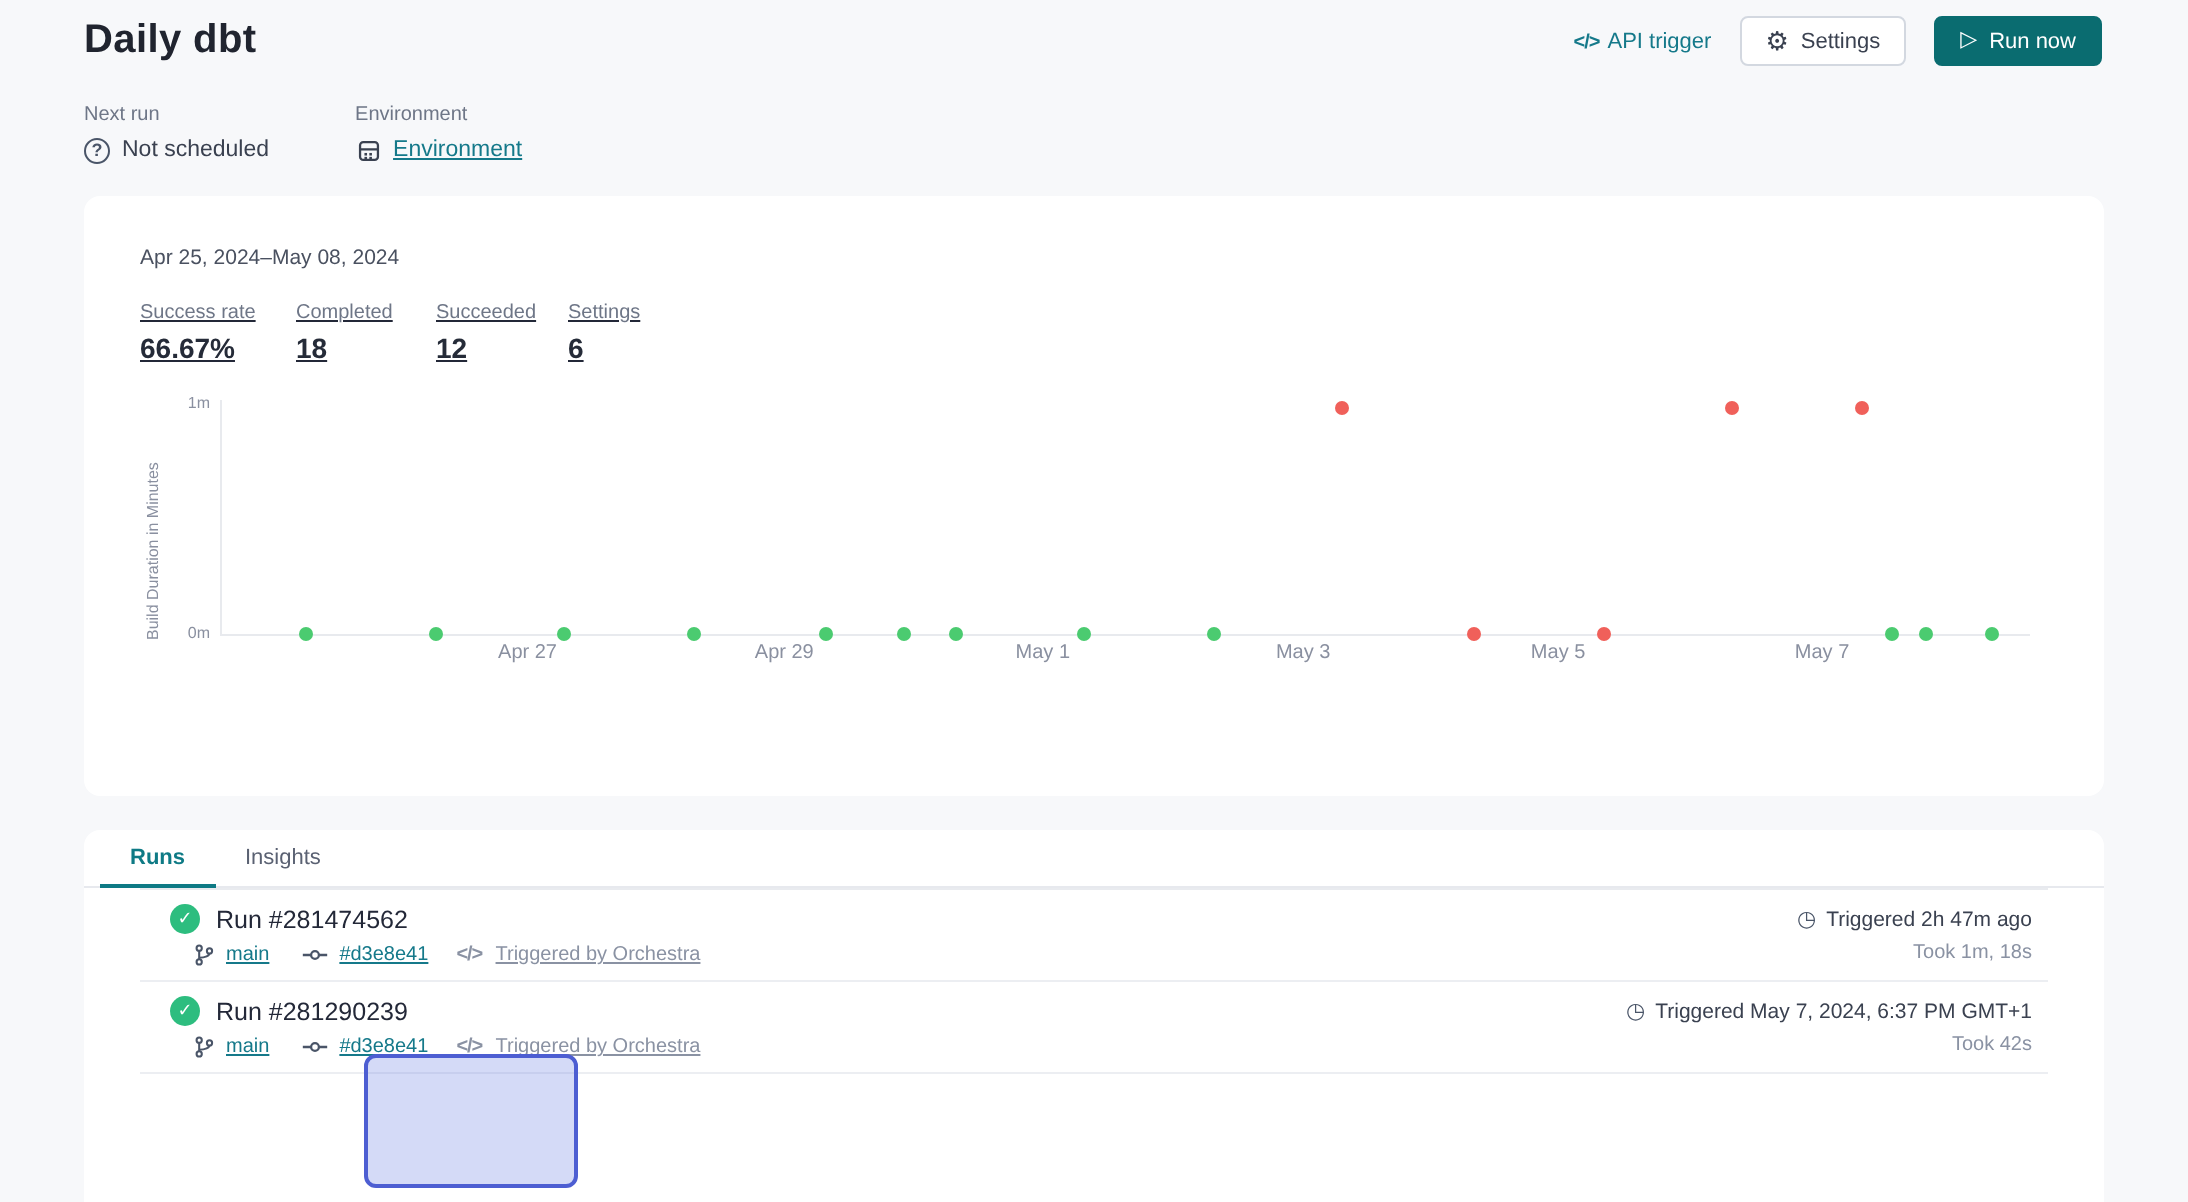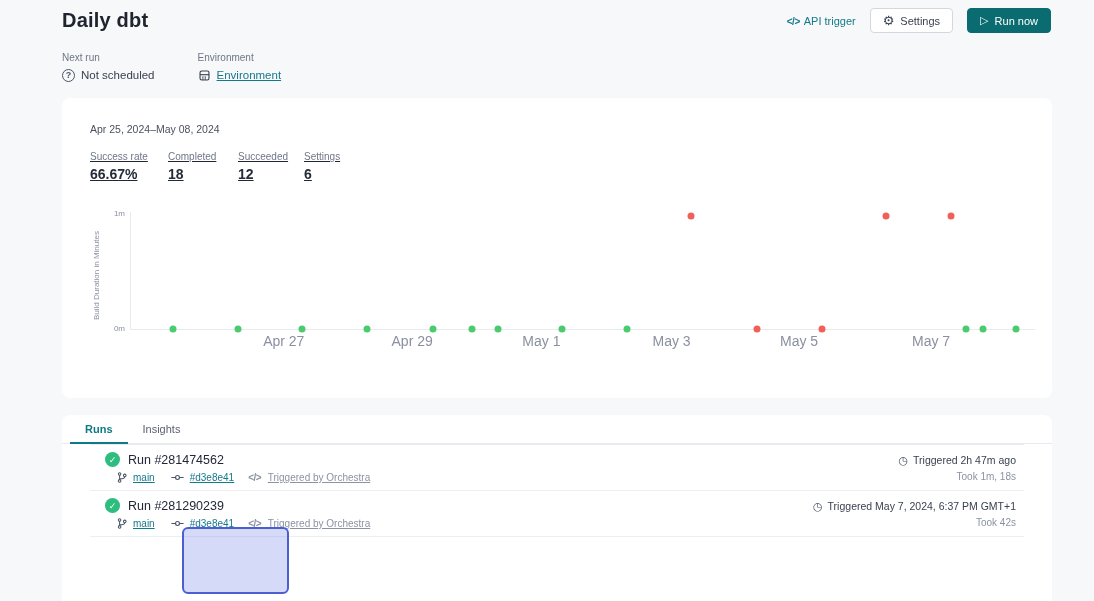--- a/index.html
+++ b/index.html
@@ -2,21 +2,20 @@
 <html><head>
 <meta charset="utf-8">
 <style>
   * { margin:0; padding:0; box-sizing:border-box; }
   html,body { background:#eef0f3; }
   .page {
     position:relative; width:1094px; height:601px; overflow:hidden;
     background:#f7f8fa;
     font-family:"Liberation Sans","DejaVu Sans",sans-serif;
     color:#232838;
-    padding-left:20px;
   }
   
   .hdr { display:flex; justify-content:space-between; align-items:center;
          padding:3px 43px 0 42px; height:38px; }
   .hdr h1 { font-size:20px; font-weight:700; color:#20242f; letter-spacing:.2px; }
   .hdr-actions { display:flex; align-items:center; gap:14px; }
   .link-teal { color:#15798a; font-size:11px; text-decoration:none; cursor:pointer; }
   .code-glyph { font-weight:700; font-size:10px; letter-spacing:-.5px; margin-right:4px; }
   .btn { display:inline-flex; align-items:center; gap:6px; font-size:11px;
          border-radius:4px; padding:5px 12px; height:25px; cursor:pointer;
@@ -43,26 +42,26 @@
   .stats { display:flex; margin-top:16px;text-decoration:underline; }
   .stat { display:flex; flex-direction:column; gap:4px; }
   .stat:nth-child(1){ width:78px; } .stat:nth-child(2){ width:70px; } .stat:nth-child(3){ width:66px; }
   .stat-label { font-size:10px; color:#6e7687; }
   .stat-value { font-size:14px; font-weight:700; color:#252b38; }
   
   .chart { position:relative; margin-top:16px; height:145px; }
   .ylabel { position:absolute; left:2px; top:4px; height:118px; display:flex; align-items:center;
             writing-mode:vertical-rl; transform:rotate(180deg);
             font-size:8px; color:#8a90a0; }
-  .plot { position:absolute; left:40px; top:14px; width:905px; height:118px;
+  .plot { position:absolute; left:40px; top:2px; width:905px; height:118px;
           border-left:1px solid #e8eaee; border-bottom:1px solid #e8eaee;text-align:right; }
   .ytick { position:absolute; font-size:8px; color:#8a90a0; right:100%; margin-right:6px; }
   .ytick-top { top:-3px; } .ytick-bottom { bottom:-4px; }
   .xtick { position:absolute; top:100%; margin-top:4px; transform:translateX(-50%);
-           font-size:14px; color:#8a90a0; white-space:nowrap; }
+           font-size:10px; color:#8a90a0; white-space:nowrap; }
   .dot { position:absolute; width:7px; height:7px; border-radius:50%;
          transform:translate(-50%,50%); cursor:pointer; }
   
   .card-runs { margin-top:17px; height:220px; border-radius:8px 8px 0 0; }
   .tabbar { display:flex; border-bottom:1px solid #e7e9ee; padding-left:8px; height:29px; }
   .tab { font-size:11px; color:#5a6172; padding:8px 15px 0; cursor:pointer;
          border-bottom:2px solid transparent; height:29px; }
   .tab.active { color:#0e7a85; font-weight:700; border-bottom-color:#0e7a85; }
   .filterbar { padding:24px 28px 10px; }
   .filter-btn { display:inline-flex; align-items:center; gap:7px; font-size:11px;

